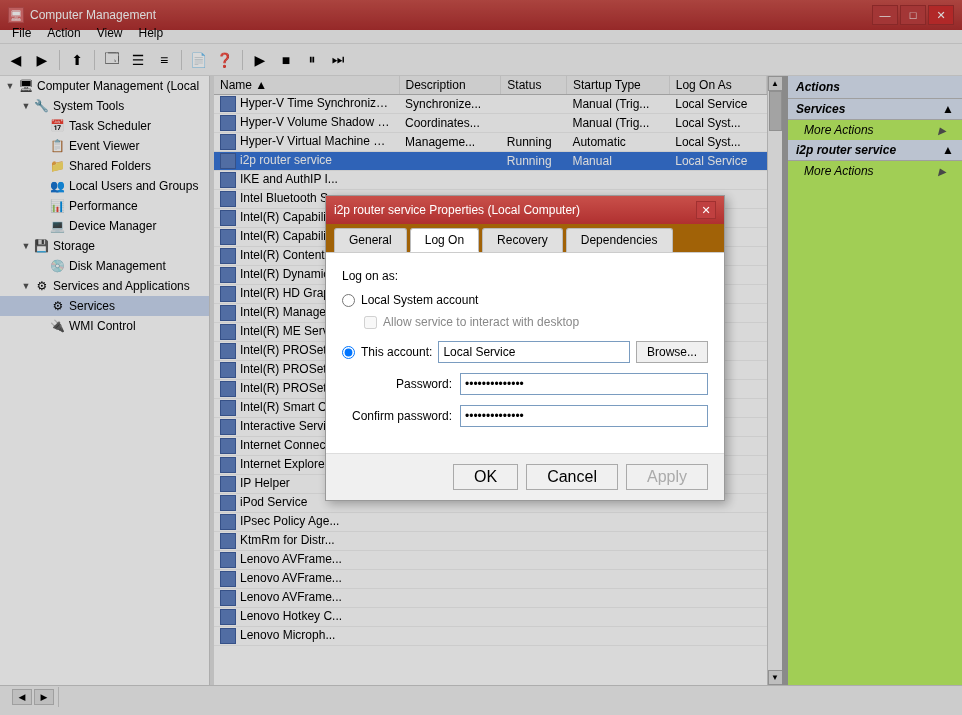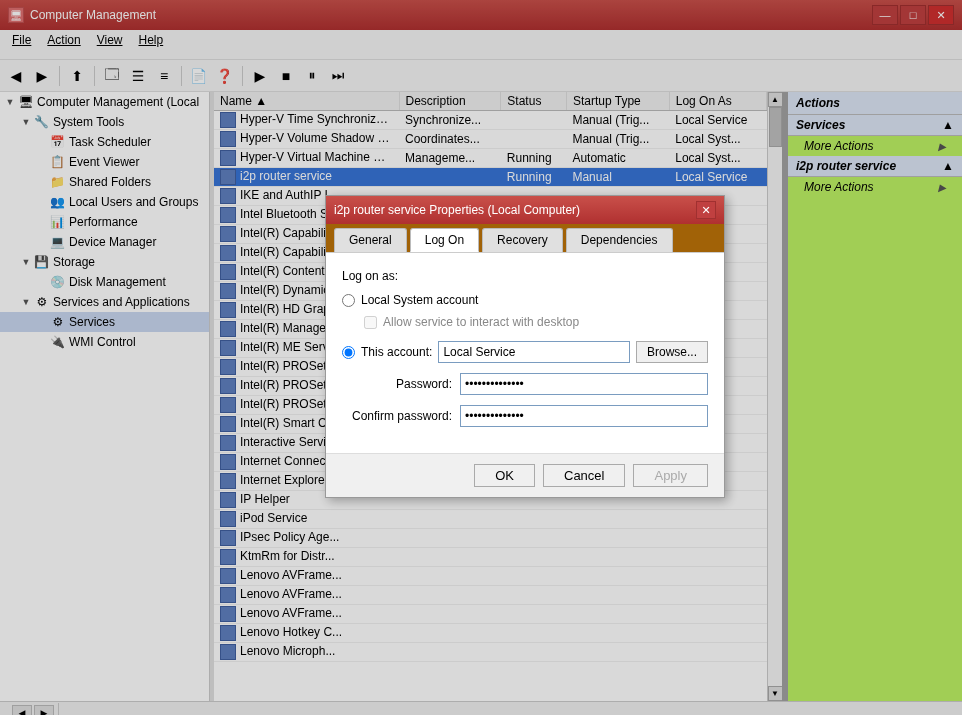--- a/index.html
+++ b/index.html
@@ -21,26 +21,25 @@
     .title-bar-controls { display: flex; gap: 2px; }
     .tb-btn {
       width: 26px; height: 20px; background: #c04040; border: 1px solid #a03030;
       color: white; font-size: 11px; cursor: pointer; display: flex; align-items: center; justify-content: center;
     }
     .tb-btn.close { background: #d03030; }
 
     
     .menu-bar {
       background: #f5f5f5;
-      height: 30px;
-      display: flex;
-      align-items: flex-start;
+      height: 14px;
+      display: flex;
+      align-items: flex-end;
       padding: 0 4px;
       border-bottom: 1px solid #ddd;
-      text-decoration: underline;
     }
     .menu-item {
       padding: 2px 8px;
       font-size: 12px;
       cursor: pointer;
       height: 20px;
       display: flex;
       align-items: center;
     }
 
@@ -313,21 +312,21 @@
       justify-content: flex-end;
       gap: 8px;
       padding: 10px 16px;
       background: #f0f0f0;
       border-top: 1px solid #ddd;
     }
     .footer-btn {
       padding: 3px 20px;
       background: #f0f0f0;
       border: 1px solid #aaa;
-      font-size: 13px;
+      font-size: 16px;
       cursor: pointer;
       min-width: 60px;
       text-align: center;
     }
     .footer-btn.disabled { color: #aaa; cursor: default; }
 
     
     .status-bar {
       height: 22px;
       background: #f0f0f0;

